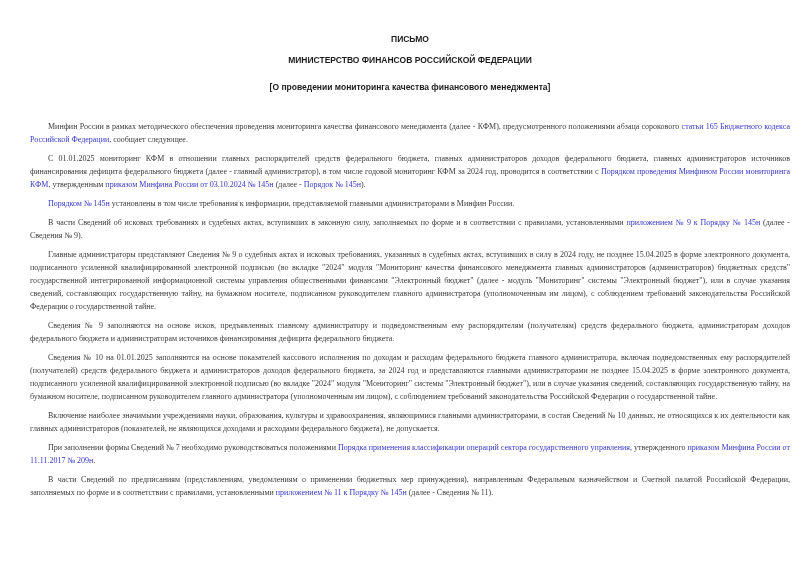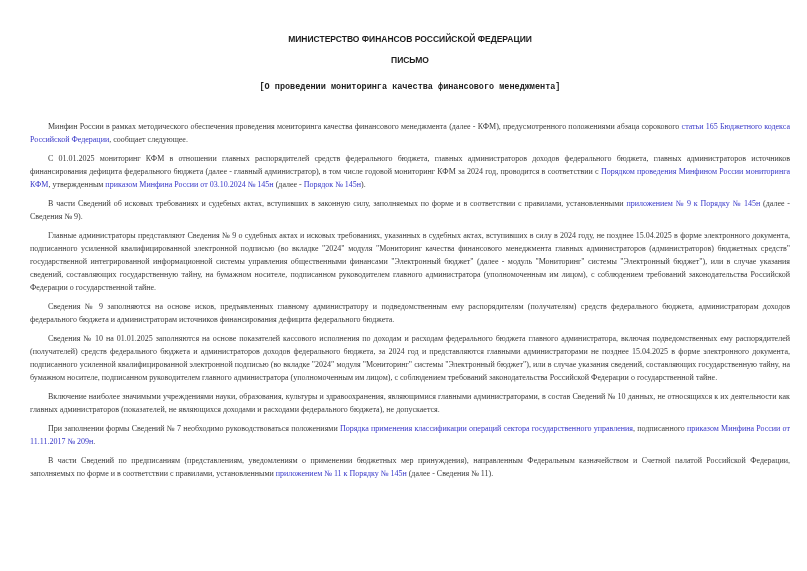--- a/index.html
+++ b/index.html
@@ -1,38 +1,39 @@
 <!DOCTYPE html>
 <html><head>
 <meta charset="utf-8">
 <style>
   * { margin:0; padding:0; box-sizing:border-box; }
   html, body { width:807px; height:571px; background:#ffffff; overflow:hidden; }
   body { font-family:"Liberation Sans", sans-serif; color:#3a3a3a; }
   .page { width:807px; height:571px; padding:33px 17px 0 30px; background:#ffffff; }
   .doc-header { text-align:center; font-weight:bold; font-size:8.5px; color:#1c1c1c; }
   .doc-header .hline { line-height:13px; margin-bottom:8px; }
-  .doc-header .subject { margin-top:14px;font-family:Liberation Mono, monospace; }
+  .doc-header .subject { margin-top:14px; }
   .doc-body { margin-top:26px; font-size:8px; line-height:13px; text-align:justify;font-family:Liberation Serif, serif; }
   .para { text-indent:18px; margin-bottom:6px; }
   .link { color:#3737c8; text-decoration:none; cursor:pointer; }
 </style>
 </head>
 <body>
 
 <div class="page">
   <div class="doc-header">
+    <div class="hline">ПИСЬМО</div>
     <div class="hline">МИНИСТЕРСТВО ФИНАНСОВ РОССИЙСКОЙ ФЕДЕРАЦИИ</div>
-    <div class="hline">ПИСЬМО</div>
     <div class="hline subject">[О проведении мониторинга качества финансового менеджмента]</div>
   </div>
   <div class="doc-body">
       <p class="para"><span>Минфин России в рамках методического обеспечения проведения мониторинга качества финансового менеджмента (далее - КФМ), предусмотренного положениями абзаца сорокового </span><span class="link">статьи 165 Бюджетного кодекса Российской Федерации</span><span>, сообщает следующее.</span></p>
       <p class="para"><span>С 01.01.2025 мониторинг КФМ в отношении главных распорядителей средств федерального бюджета, главных администраторов доходов федерального бюджета, главных администраторов источников финансирования дефицита федерального бюджета (далее - главный администратор), в том числе годовой мониторинг КФМ за 2024 год, проводится в соответствии с </span><span class="link">Порядком проведения Минфином России мониторинга КФМ</span><span>, утвержденным </span><span class="link">приказом Минфина России от 03.10.2024 № 145н</span><span> (далее - </span><span class="link">Порядок № 145н</span><span>).</span></p>
+      <p class="para"><span class="link">Порядком № 145н</span><span> установлены в том числе требования к информации, представляемой главными администраторами в Минфин России.</span></p>
       <p class="para"><span>В части Сведений об исковых требованиях и судебных актах, вступивших в законную силу, заполняемых по форме и в соответствии с правилами, установленными </span><span class="link">приложением № 9 к Порядку № 145н</span><span> (далее - Сведения № 9).</span></p>
       <p class="para"><span>Главные администраторы представляют Сведения № 9 о судебных актах и исковых требованиях, указанных в судебных актах, вступивших в силу в 2024 году, не позднее 15.04.2025 в форме электронного документа, подписанного усиленной квалифицированной электронной подписью (во вкладке "2024" модуля "Мониторинг качества финансового менеджмента главных администраторов (администраторов) бюджетных средств" государственной интегрированной информационной системы управления общественными финансами "Электронный бюджет" (далее - модуль "Мониторинг" системы "Электронный бюджет"), или в случае указания сведений, составляющих государственную тайну, на бумажном носителе, подписанном руководителем главного администратора (уполномоченным им лицом), с соблюдением требований законодательства Российской Федерации о государственной тайне.</span></p>
       <p class="para"><span>Сведения № 9 заполняются на основе исков, предъявленных главному администратору и подведомственным ему распорядителям (получателям) средств федерального бюджета, администраторам доходов федерального бюджета и администраторам источников финансирования дефицита федерального бюджета.</span></p>
       <p class="para"><span>Сведения № 10 на 01.01.2025 заполняются на основе показателей кассового исполнения по доходам и расходам федерального бюджета главного администратора, включая подведомственных ему распорядителей (получателей) средств федерального бюджета и администраторов доходов федерального бюджета, за 2024 год и представляются главными администраторами не позднее 15.04.2025 в форме электронного документа, подписанного усиленной квалифицированной электронной подписью (во вкладке "2024" модуля "Мониторинг" системы "Электронный бюджет"), или в случае указания сведений, составляющих государственную тайну, на бумажном носителе, подписанном руководителем главного администратора (уполномоченным им лицом), с соблюдением требований законодательства Российской Федерации о государственной тайне.</span></p>
       <p class="para"><span>Включение наиболее значимыми учреждениями науки, образования, культуры и здравоохранения, являющимися главными администраторами, в состав Сведений № 10 данных, не относящихся к их деятельности как главных администраторов (показателей, не являющихся доходами и расходами федерального бюджета), не допускается.</span></p>
-      <p class="para"><span>При заполнении формы Сведений № 7 необходимо руководствоваться положениями </span><span class="link">Порядка применения классификации операций сектора государственного управления</span><span>, подписанного </span><span class="link">приказом Минфина России от 11.11.2017 № 209н</span><span>.</span></p>
+      <p class="para"><span>При заполнении формы Сведений № 7 необходимо руководствоваться положениями </span><span class="link">Порядка применения классификации операций сектора государственного управления</span><span>, утвержденного </span><span class="link">приказом Минфина России от 11.11.2017 № 209н</span><span>.</span></p>
       <p class="para"><span>В части Сведений по предписаниям (представлениям, уведомлениям о применении бюджетных мер принуждения), направленным Федеральным казначейством и Счетной палатой Российской Федерации, заполняемых по форме и в соответствии с правилами, установленными </span><span class="link">приложением № 11 к Порядку № 145н</span><span> (далее - Сведения № 11).</span></p>
     </div>
 </div>
 
 </body></html>

